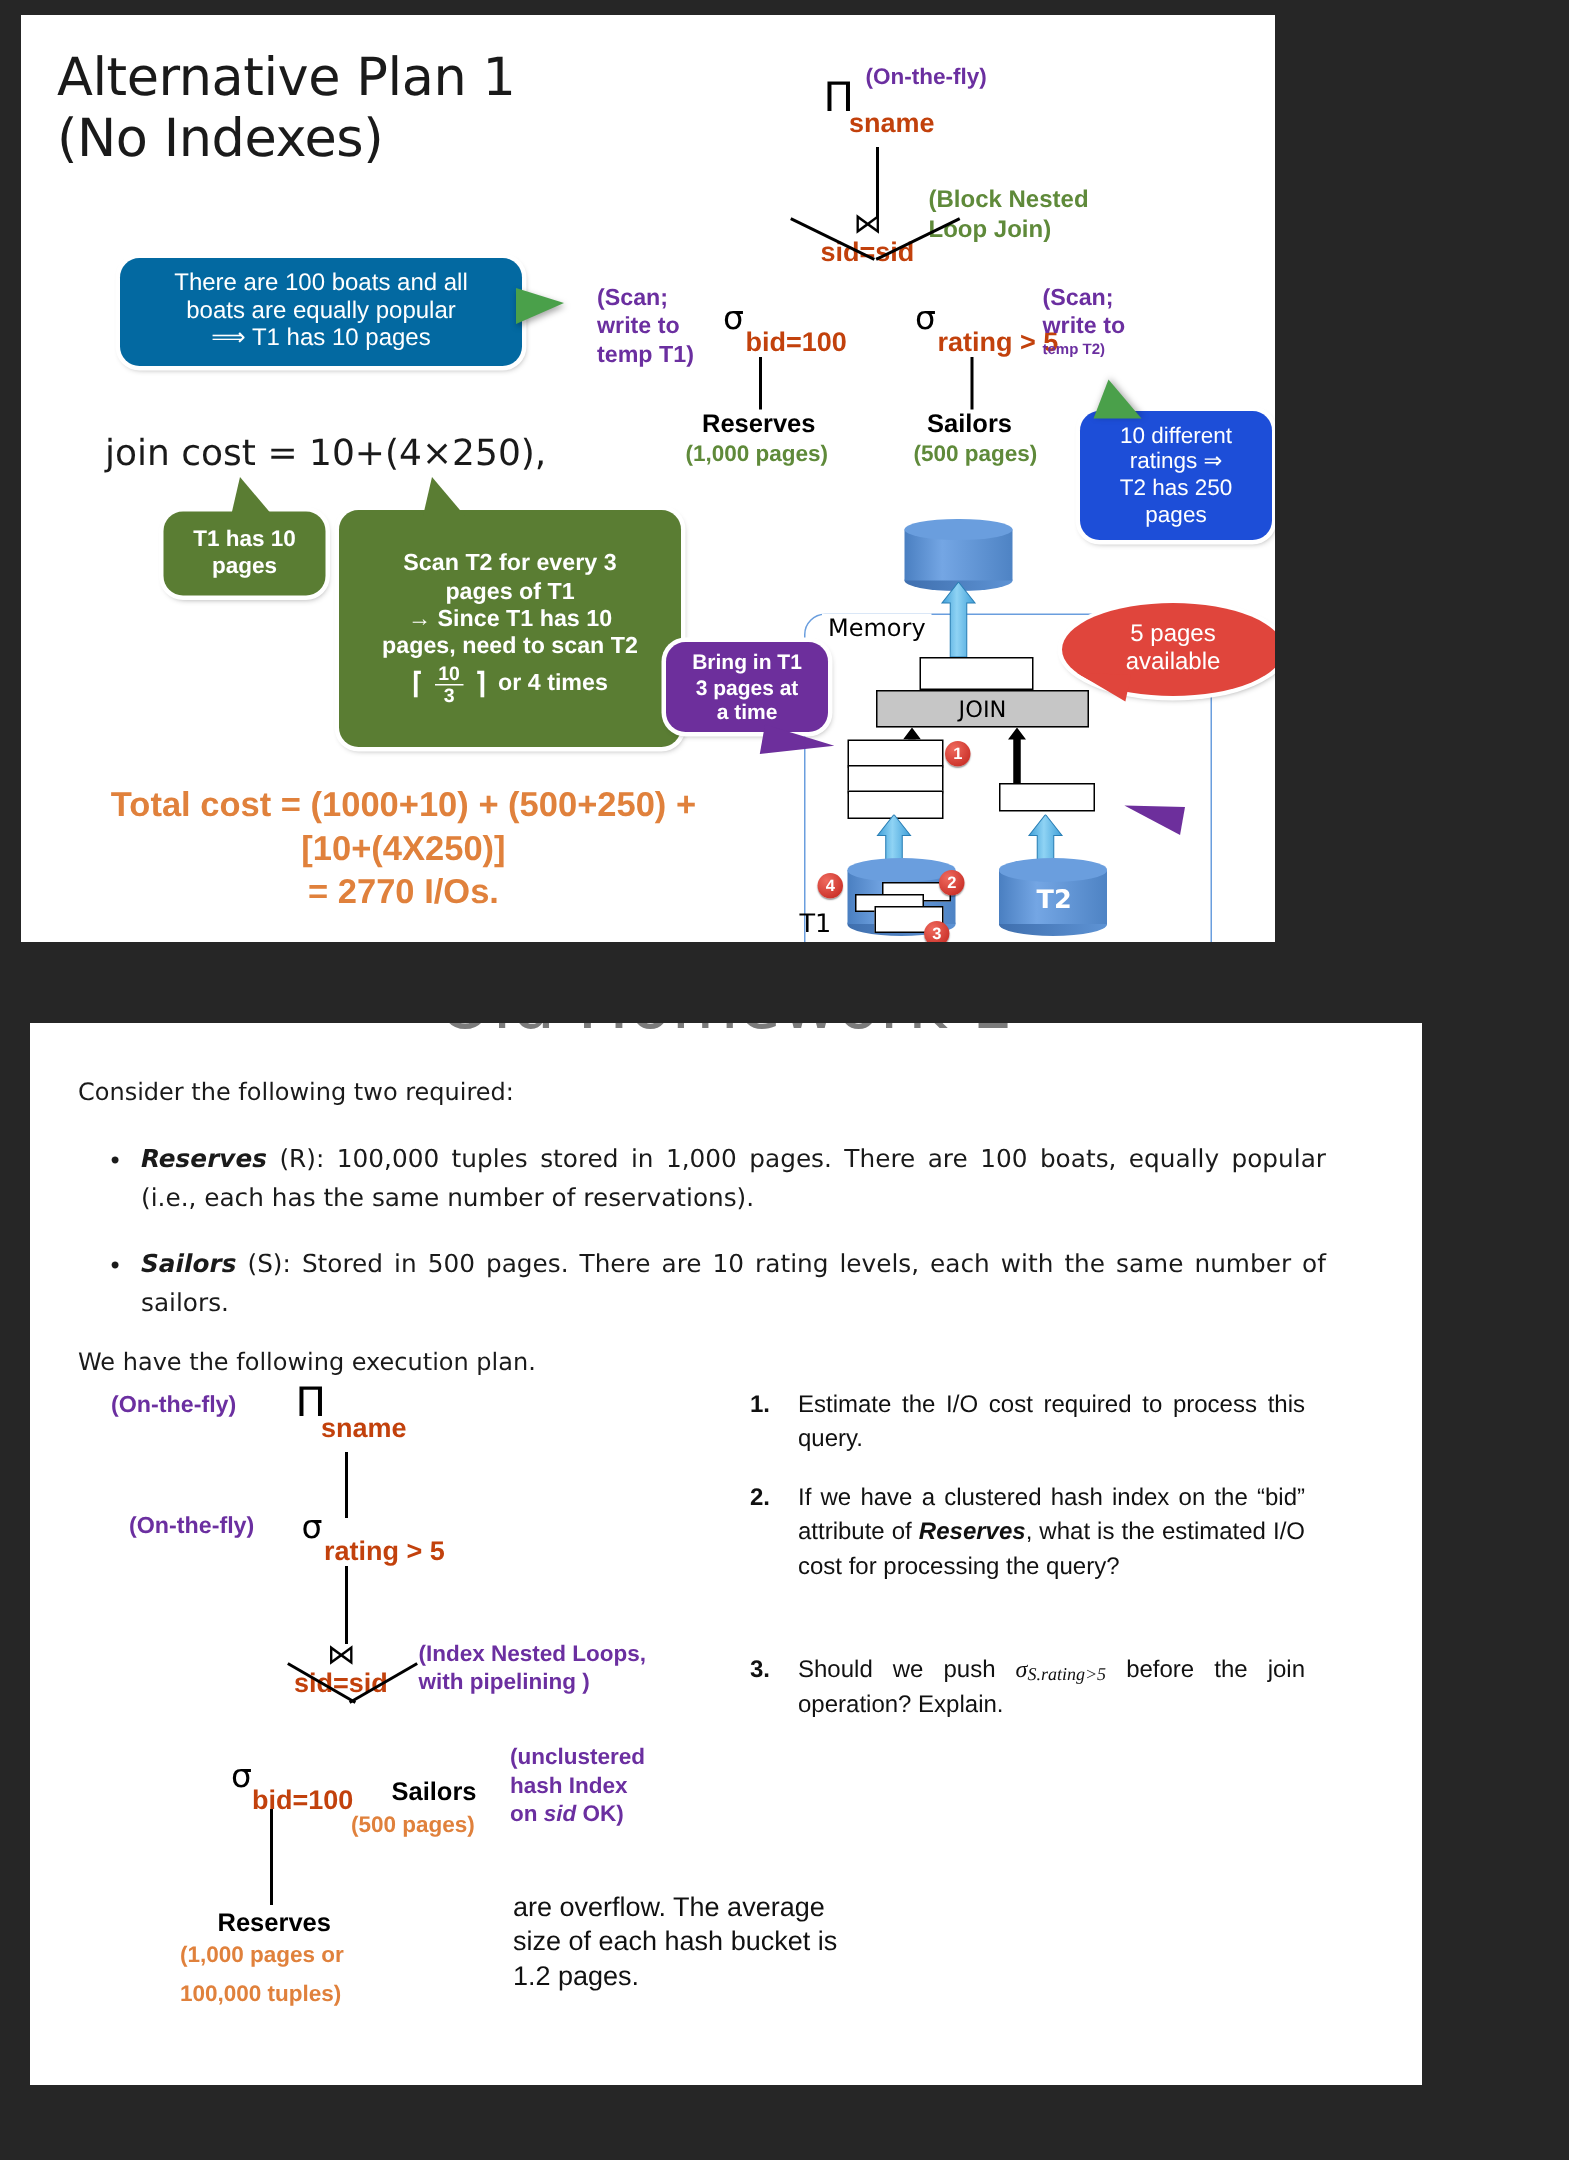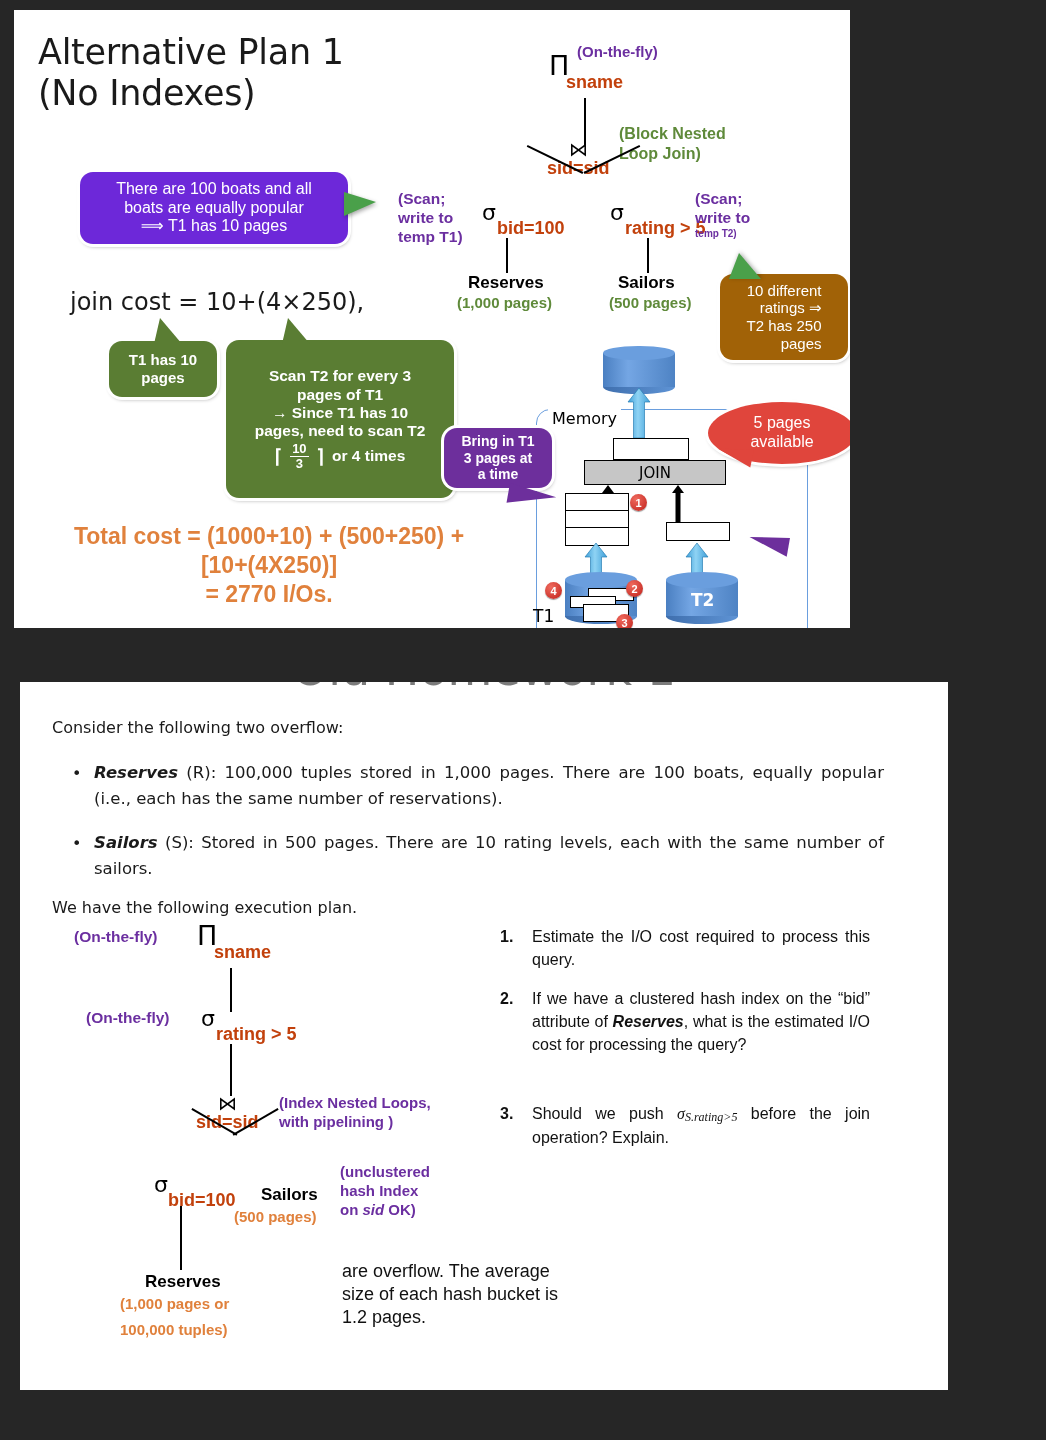--- a/index.html
+++ b/index.html
@@ -36,23 +36,23 @@
   .relname{position:absolute;font-weight:bold;font-size:17px;color:#000;white-space:nowrap;}
   .relpages{position:absolute;font-weight:bold;font-size:15px;color:#5f8a3a;white-space:nowrap;}
 
   
   .callout{
     position:absolute;border-radius:13px;color:#fff;text-align:center;
     font-weight:bold;box-shadow:0 0 0 3px #fff, 1px 2px 4px rgba(0,0,0,.45);
     display:flex;align-items:center;justify-content:center;
     line-height:1.18;
   }
-  .cal-green-bright{background:#6d28d9;font-weight:400;}
+  .cal-green-bright{background:#0369a1;font-weight:400;}
   .cal-green-dark{background:#5a7d33;}
-  .cal-green-mid{background:#a16207;font-weight:400;text-align:right;}
+  .cal-green-mid{background:#1d4ed8;font-weight:400;}
   .cal-purple{background:#6d2f9c;}
   .cal-red{background:#e0453c;font-weight:400;border-radius:50%;}
 
   
   .cyl{position:absolute;}
   .cyl .top{position:absolute;left:0;top:0;width:100%;height:30%;
     border-radius:50%;background:#6a9ede;}
   .cyl .body{position:absolute;left:0;top:15%;width:100%;height:70%;
     background:linear-gradient(to right,#4a7fc1 0%,#74a6e4 35%,#4e83c4 100%);}
   .cyl .bot{position:absolute;left:0;bottom:0;width:100%;height:30%;
@@ -301,21 +301,21 @@
   <div style="position:absolute;left:736px;top:528px;width:0;height:0;
        border-top:6px solid transparent;border-bottom:13px solid transparent;
        border-right:40px solid #6d2f9c;transform:rotate(10deg);transform-origin:right top;"></div>
 
 </div>
 
 <div id="slide2">
 
   <div class="hwtitle">Old Homework 1</div>
 
-  <div class="doc-p" style="left:32px;top:36px;">Consider the following two overflow:</div>
+  <div class="doc-p" style="left:32px;top:36px;">Consider the following two required:</div>
 
   <div class="doc-bullet" style="left:74px;top:78px;width:790px;">
     <span class="dot">•</span>
     <b><i>Reserves</i></b><span> (R):  100,000 tuples stored in 1,000 pages.  There are 100 boats, equally popular (i.e., each has the same number of reservations).</span>
   </div>
 
   <div class="doc-bullet" style="left:74px;top:148px;width:790px;">
     <span class="dot">•</span>
     <b><i>Sailors</i></b><span> (S):  Stored in 500 pages.  There are 10 rating levels, each with the same number of sailors.</span>
   </div>

